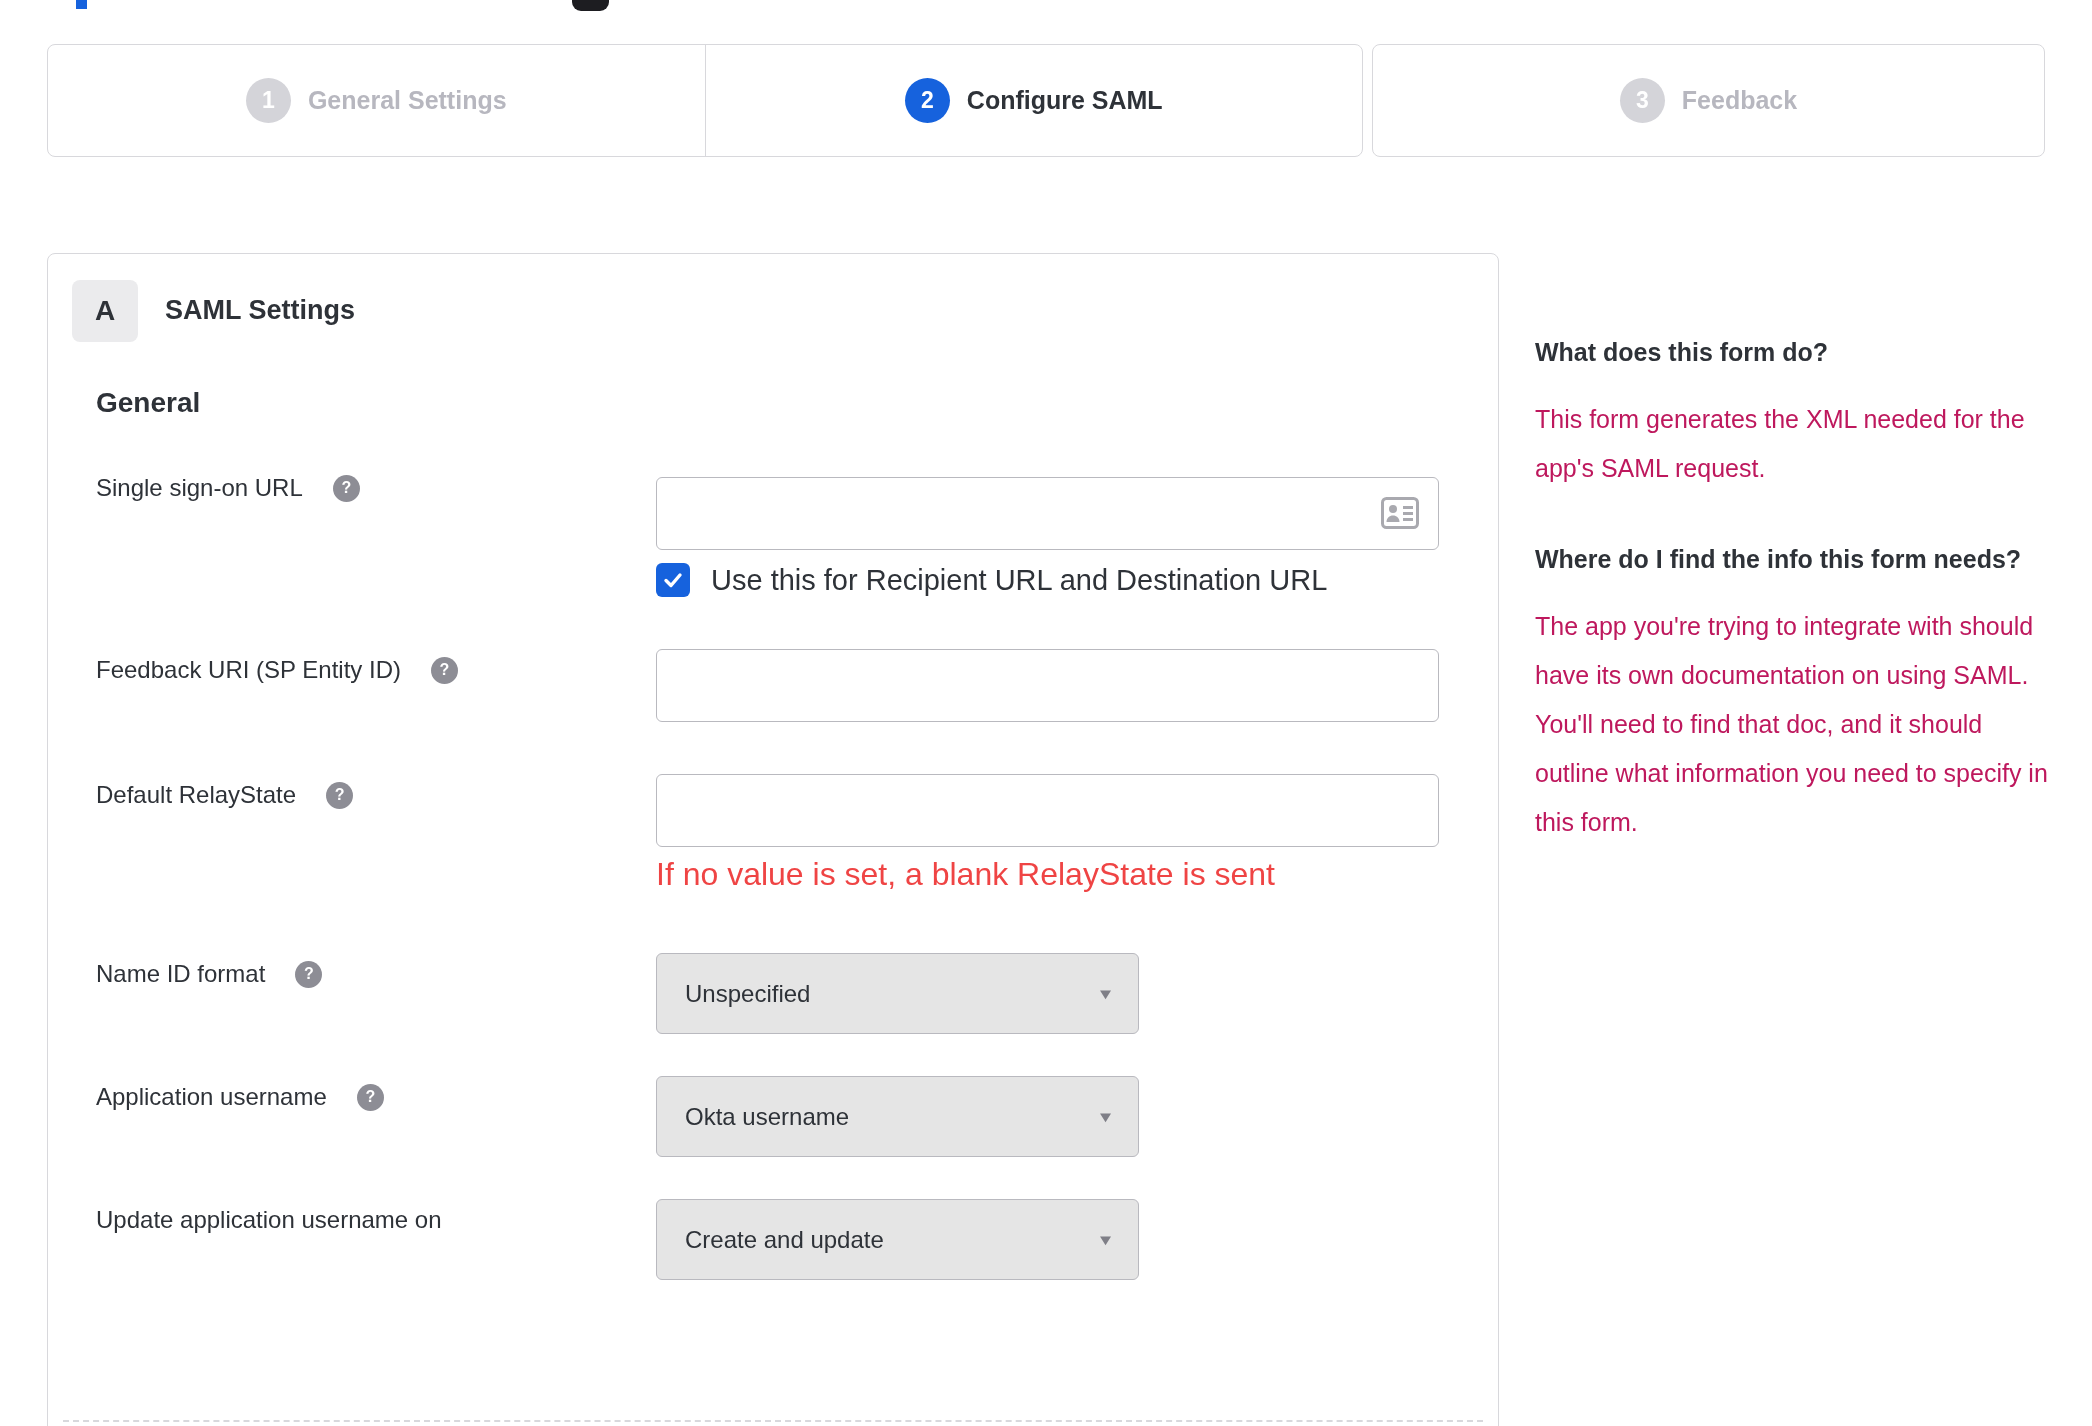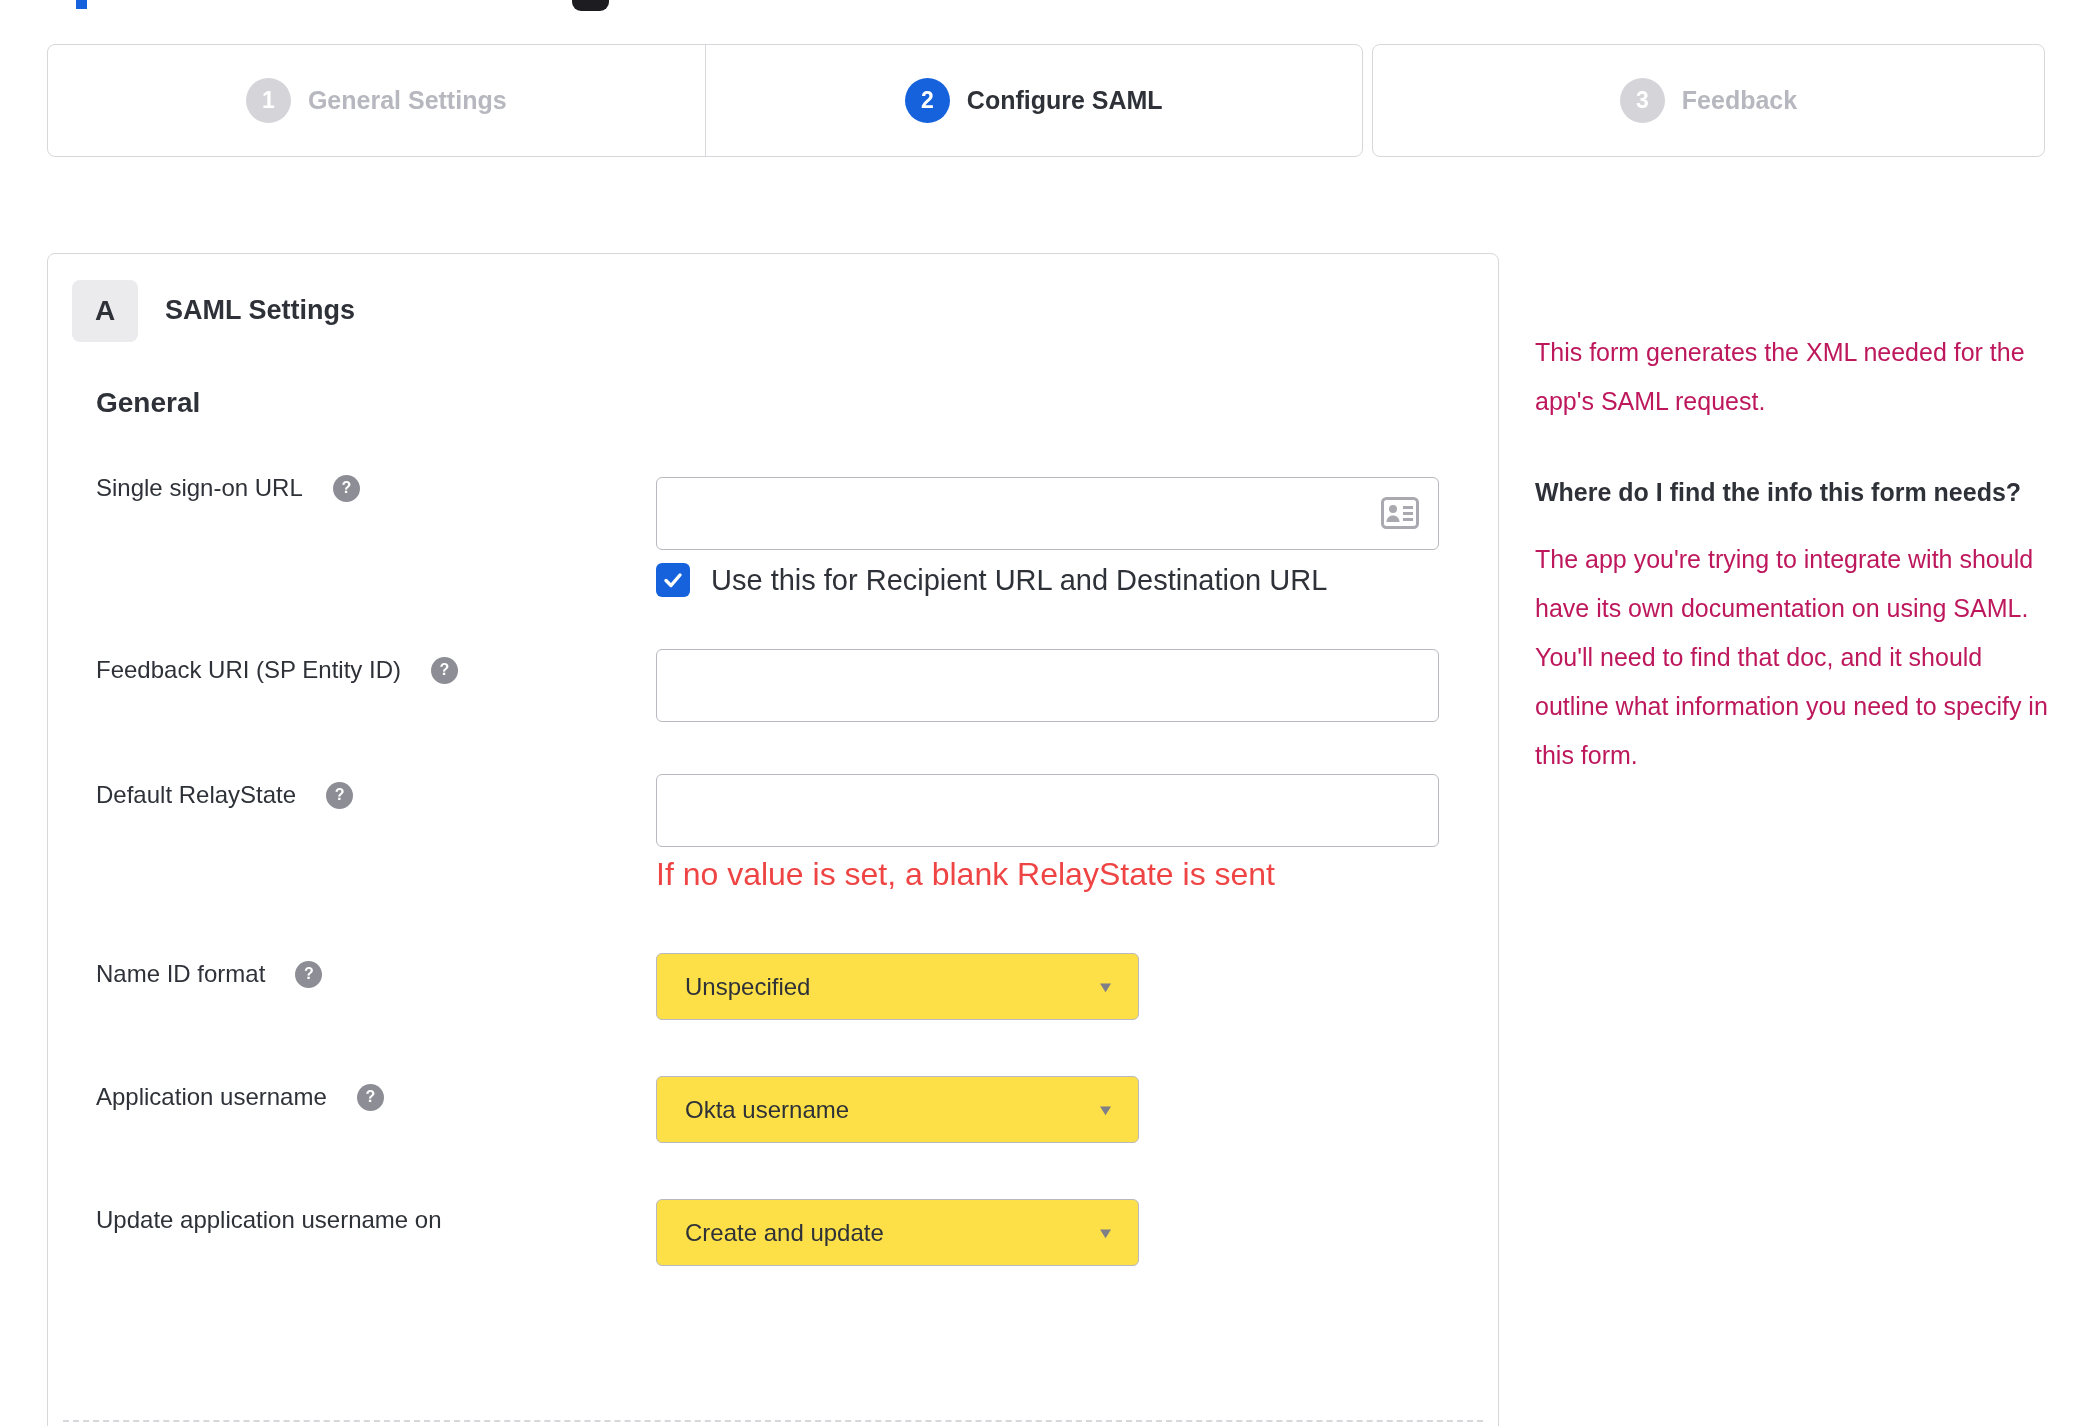--- a/index.html
+++ b/index.html
@@ -59,22 +59,22 @@
   .input-icon { position: absolute; right: 20px; top: 20px; width: 38px; height: 32px; }
 
   .checkbox-row { left: 608px; display: flex; align-items: center; gap: 21px; }
   .checkbox { width: 34px; height: 34px; border-radius: 6px; background: #1662dd;
               display: flex; align-items: center; justify-content: center; }
   .checkbox svg { width: 22px; height: 22px; }
   .checkbox-label { font-size: 29px; color: #2e3238; }
 
   .helper-text { left: 608px; font-size: 32px; color: #ef4444; }
 
-  .select { left: 608px; width: 483px; height: 67px;
-            border: 1px solid #b9b9bf; border-radius: 6px; background: #fde047;
+  .select { left: 608px; width: 483px; height: 81px;
+            border: 1px solid #b9b9bf; border-radius: 6px; background: #e5e5e5;
             display: flex; align-items: center; justify-content: space-between;
             padding: 0 25px 0 28px; cursor: pointer; }
   .select-value { font-size: 24px; color: #2e3238; }
   .select-caret { font-size: 15px; color: #7f7f87; transform: scaleX(1.25); }
 
   .advanced-link { left: 608px; width: 783px; text-align: right;
                    font-size: 24px; color: #1662dd; cursor: pointer; }
   .dashed-sep { left: 15px; width: 1420px; border-top: 2px dashed #d8d8dc; }
 
   
@@ -173,16 +173,17 @@
   <div class="abs select" style="top:945px">
     <span class="select-value">Create and update</span>
     <span class="select-caret">▼</span>
   </div>
 
 
   <div class="abs dashed-sep" style="top:1166px"></div>
 </div>
 
 <div class="abs sidebar">
+  <h3>What does this form do?</h3>
   <p>This form generates the XML needed for the app's SAML request.</p>
   <h3>Where do I find the info this form needs?</h3>
   <p>The app you're trying to integrate with should have its own documentation on using SAML. You'll need to find that doc, and it should outline what information you need to specify in this form.</p>
 </div>
 
 </body></html>

